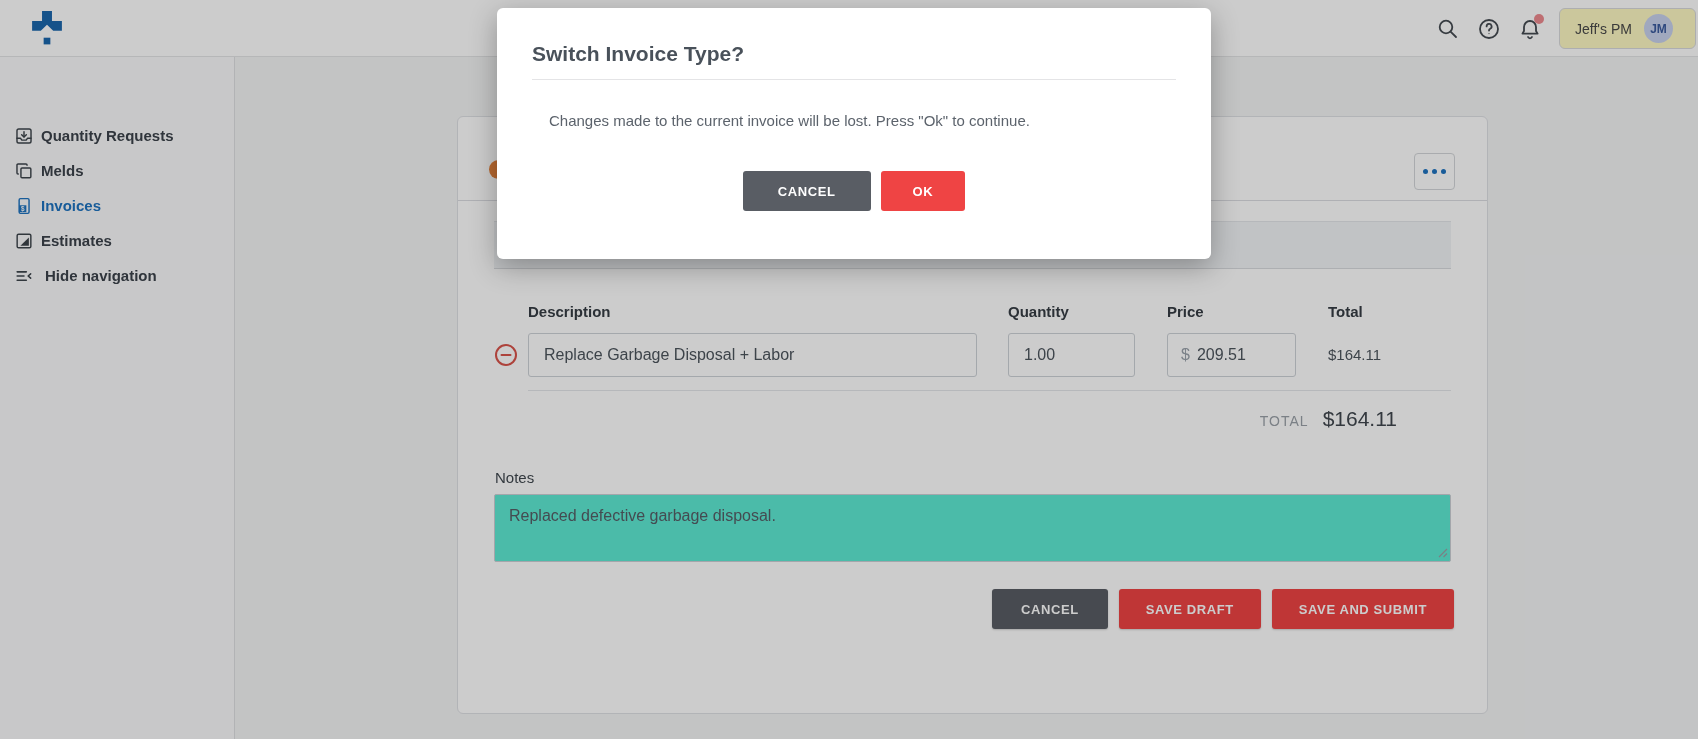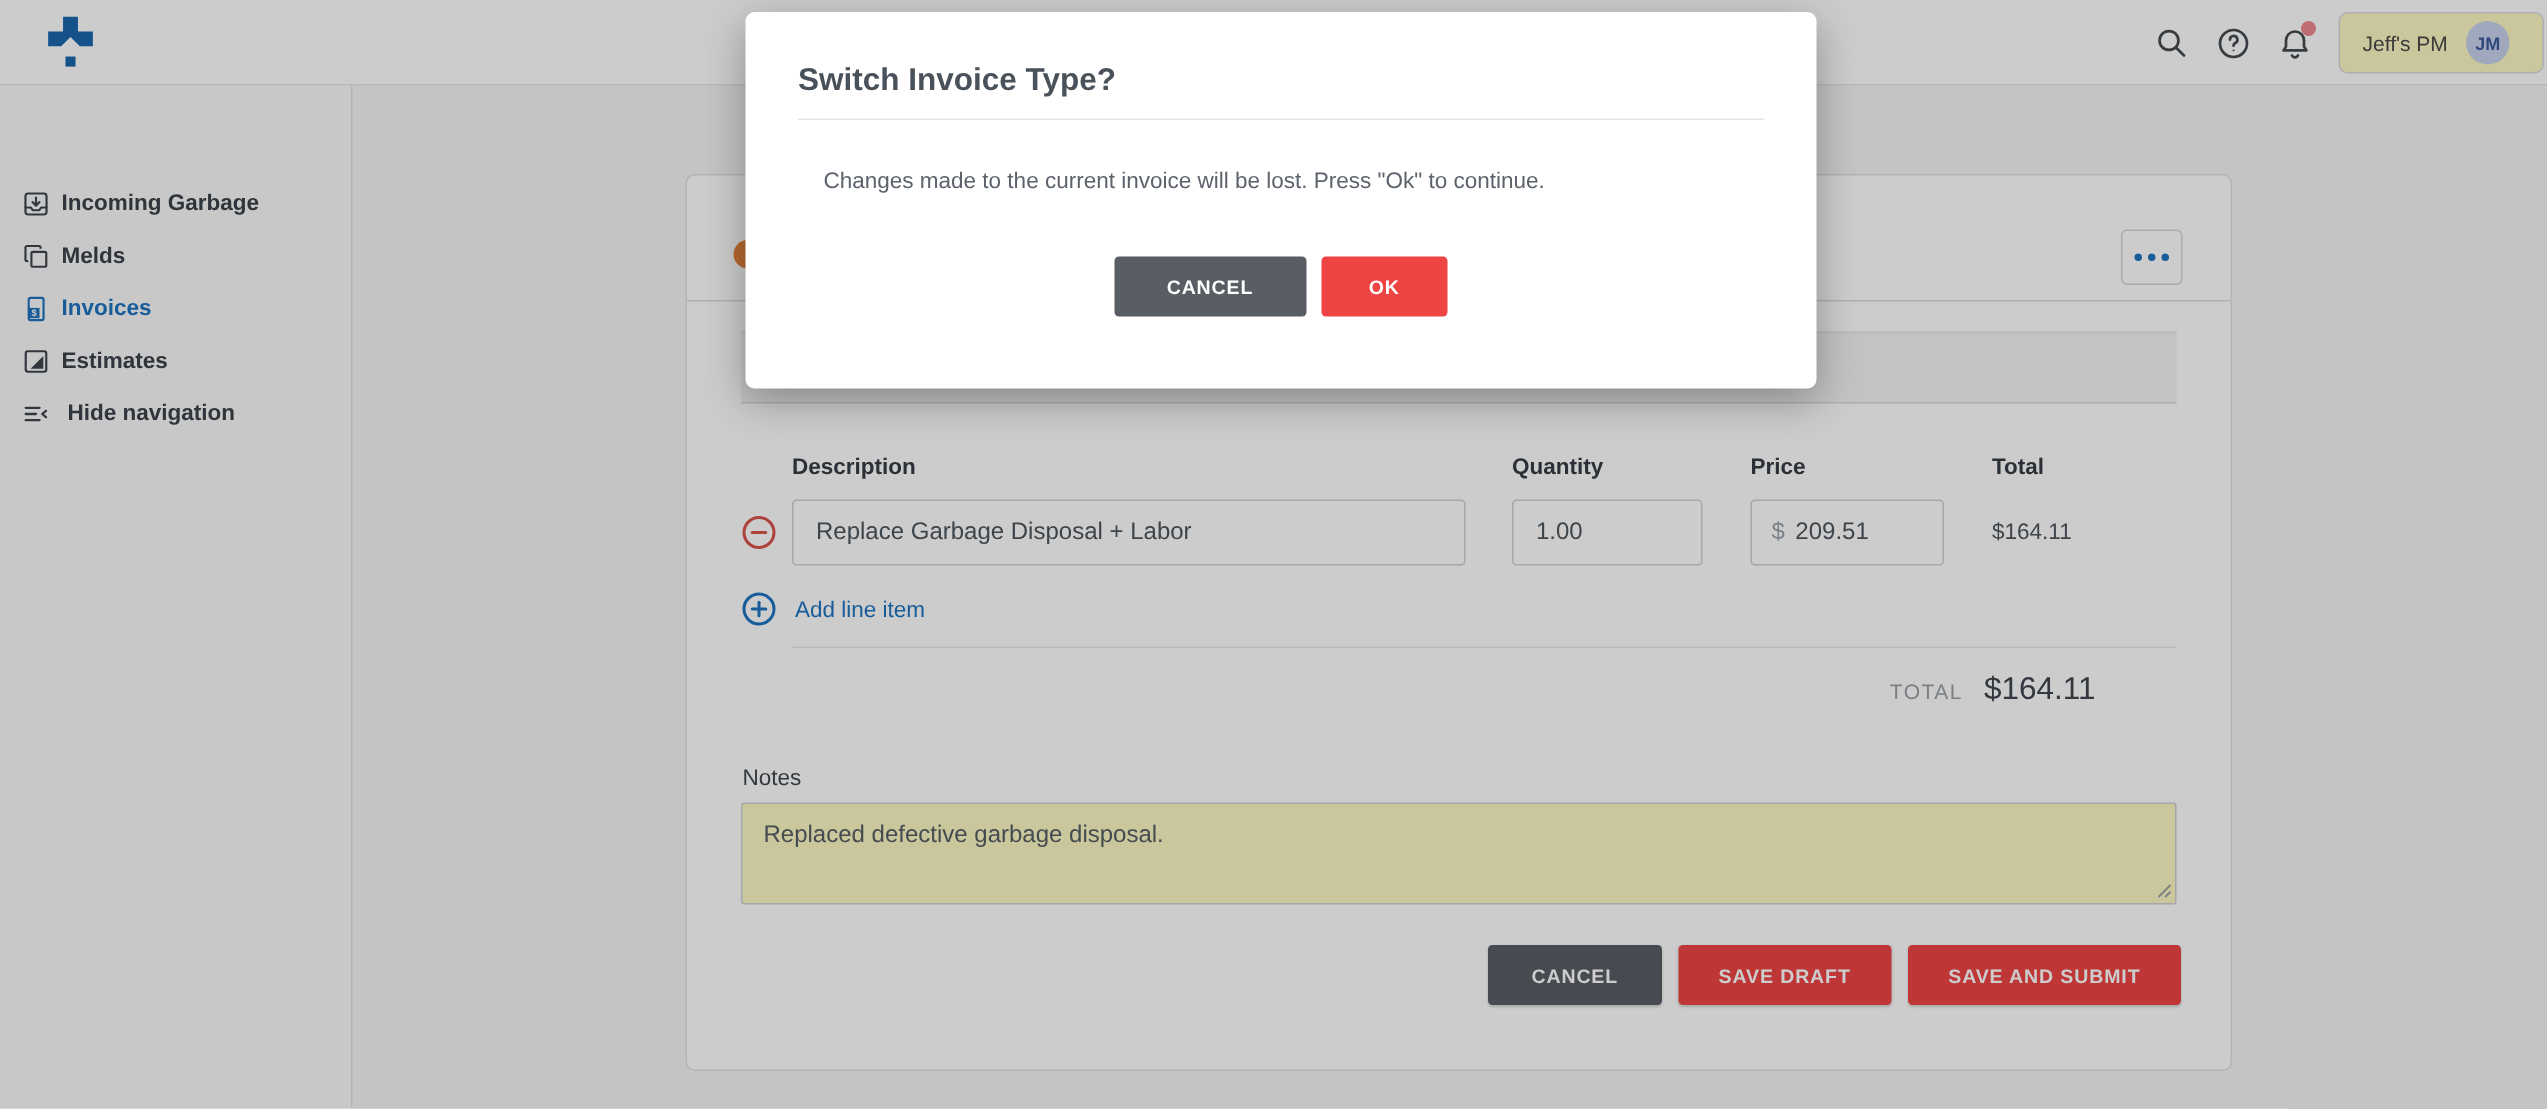--- a/index.html
+++ b/index.html
@@ -43,21 +43,21 @@
   .total-cell { font-size:15px; color:#4d555d; line-height:44px; }
   .row-icon { width:24px; height:24px; margin-top:10px; cursor:pointer; }
   .add-row { display:flex; align-items:center; gap:12px; margin:17px 36px 0 36px; height:24px; }
   .add-row .add-label { font-size:15px; color:#1e73c0; cursor:pointer; }
   .sec-divider { border-top:1px solid #e4e6ea; margin:13px 36px 0 70px; }
   .total-row { display:flex; align-items:baseline; justify-content:flex-end; margin:16px 90px 0 36px; height:26px; }
   .total-label { font-size:14px; color:#9aa1a8; letter-spacing:1px; }
   .total-value { font-size:21px; color:#40474e; margin-left:14px; }
   .notes-label { margin:36px 36px 0 37px; font-size:15px; color:#40484f; height:19px; }
   .notes-wrap { position:relative; margin:6px 36px 0 36px; }
-  .notes-area { width:100%; height:68px; border:1px solid #ccd0d6; border-radius:2px; resize:none; font-family:"Liberation Sans",sans-serif; font-size:16px; color:#565e66; padding:12px 14px; outline:none; background:#fef9c3; display:block; }
+  .notes-area { width:100%; height:68px; border:1px solid #ccd0d6; border-radius:2px; resize:none; font-family:"Liberation Sans",sans-serif; font-size:16px; color:#565e66; padding:12px 14px; outline:none; background:#5eead4; display:block; }
   .resize-corner { position:absolute; right:3px; bottom:4px; width:11px; height:11px; pointer-events:none; }
   .actions { display:flex; justify-content:flex-end; gap:11px; margin:27px 33px 0 36px; }
   .btn { height:40px; border:none; border-radius:3px; color:#fff; font-family:"Liberation Sans",sans-serif; font-size:13px; font-weight:700; letter-spacing:0.6px; cursor:pointer; box-shadow:0 1px 2px rgba(0,0,0,0.18); }
   .btn-gray { background:#595d64; padding:0 29px; }
   .btn-blue { background:#ef4444; padding:0 27px; }
 
   
   .backdrop { position:absolute; inset:0; background:rgba(0,0,0,0.2); z-index:50; }
   .modal { position:absolute; left:497px; top:8px; width:714px; height:251px; background:#fff; border-radius:6px; box-shadow:0 8px 28px rgba(0,0,0,0.3); z-index:100; }
   .modal-title { margin:34px 35px 0 35px; font-size:21px; font-weight:600; color:#49515a; }
@@ -107,21 +107,21 @@
 <div class="sidebar">
   <div class="side-item">
     <span class="s-icon">
       <svg viewBox="0 0 20 20" width="18" height="18" fill="none" stroke="currentColor" stroke-width="1.6" stroke-linecap="round" stroke-linejoin="round">
         <rect x="2.2" y="2.2" width="15.6" height="15.6" rx="2"></rect>
         <line x1="10" y1="5.2" x2="10" y2="10.8"></line>
         <polyline points="7.4,8.6 10,11.2 12.6,8.6"></polyline>
         <path d="M2.2 12.6 h4 l1.4 2 h4.8 l1.4 -2 h4"></path>
       </svg>
     </span>
-    <span class="lbl">Incoming Garbage</span>
+    <span class="lbl">Quantity Requests</span>
   </div>
   <div class="side-item">
     <span class="s-icon">
       <svg viewBox="0 0 20 20" width="18" height="18" fill="none" stroke="currentColor" stroke-width="1.6" stroke-linejoin="round">
         <rect x="6.6" y="6.6" width="11" height="11" rx="1.2"></rect>
         <path d="M4.2 13.4 H3.4 a1.2 1.2 0 0 1 -1.2 -1.2 V3.4 a1.2 1.2 0 0 1 1.2 -1.2 h8.8 a1.2 1.2 0 0 1 1.2 1.2 v0.8"></path>
       </svg>
     </span>
     <span class="lbl">Melds</span>
   </div>
@@ -194,28 +194,20 @@
     <div>
       <div class="price-box">
         <span class="prefix">$</span>
         <span>209.51</span>
       </div>
     </div>
     <div></div>
     <div class="total-cell">$164.11</div>
   </div>
 
-  <div class="add-row">
-    <svg class="row-icon" style="margin-top:0" viewBox="0 0 24 24">
-      <circle cx="12" cy="12" r="10" fill="none" stroke="#1e73c0" stroke-width="2"></circle>
-      <line x1="7.5" y1="12" x2="16.5" y2="12" stroke="#1e73c0" stroke-width="2" stroke-linecap="round"></line>
-      <line x1="12" y1="7.5" x2="12" y2="16.5" stroke="#1e73c0" stroke-width="2" stroke-linecap="round"></line>
-    </svg>
-    <span class="add-label">Add line item</span>
-  </div>
 
   <div class="sec-divider"></div>
 
   <div class="total-row">
     <span class="total-label">TOTAL</span>
     <span class="total-value">$164.11</span>
   </div>
 
   <div class="notes-label">Notes</div>
   <div class="notes-wrap">

